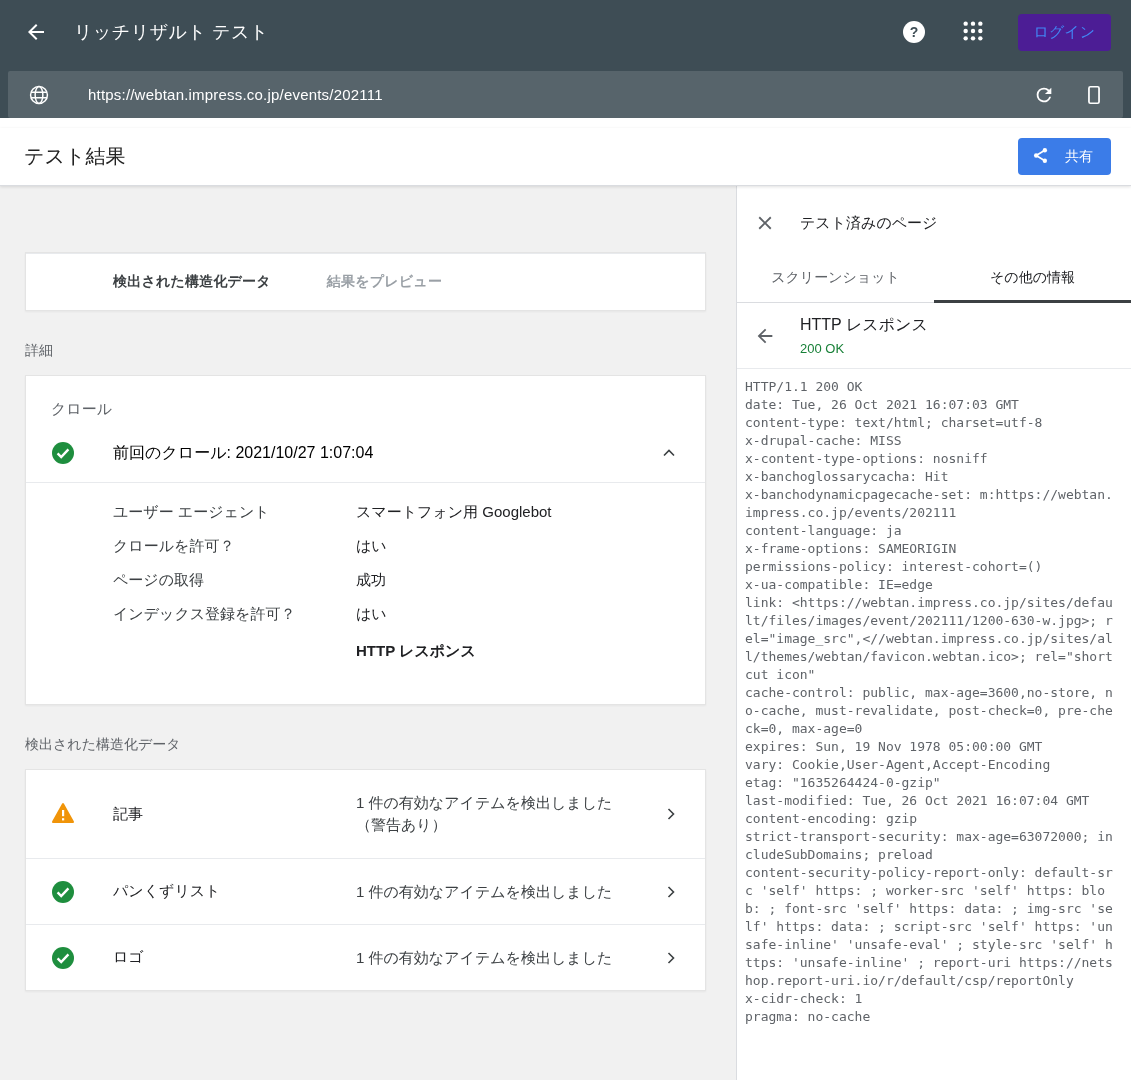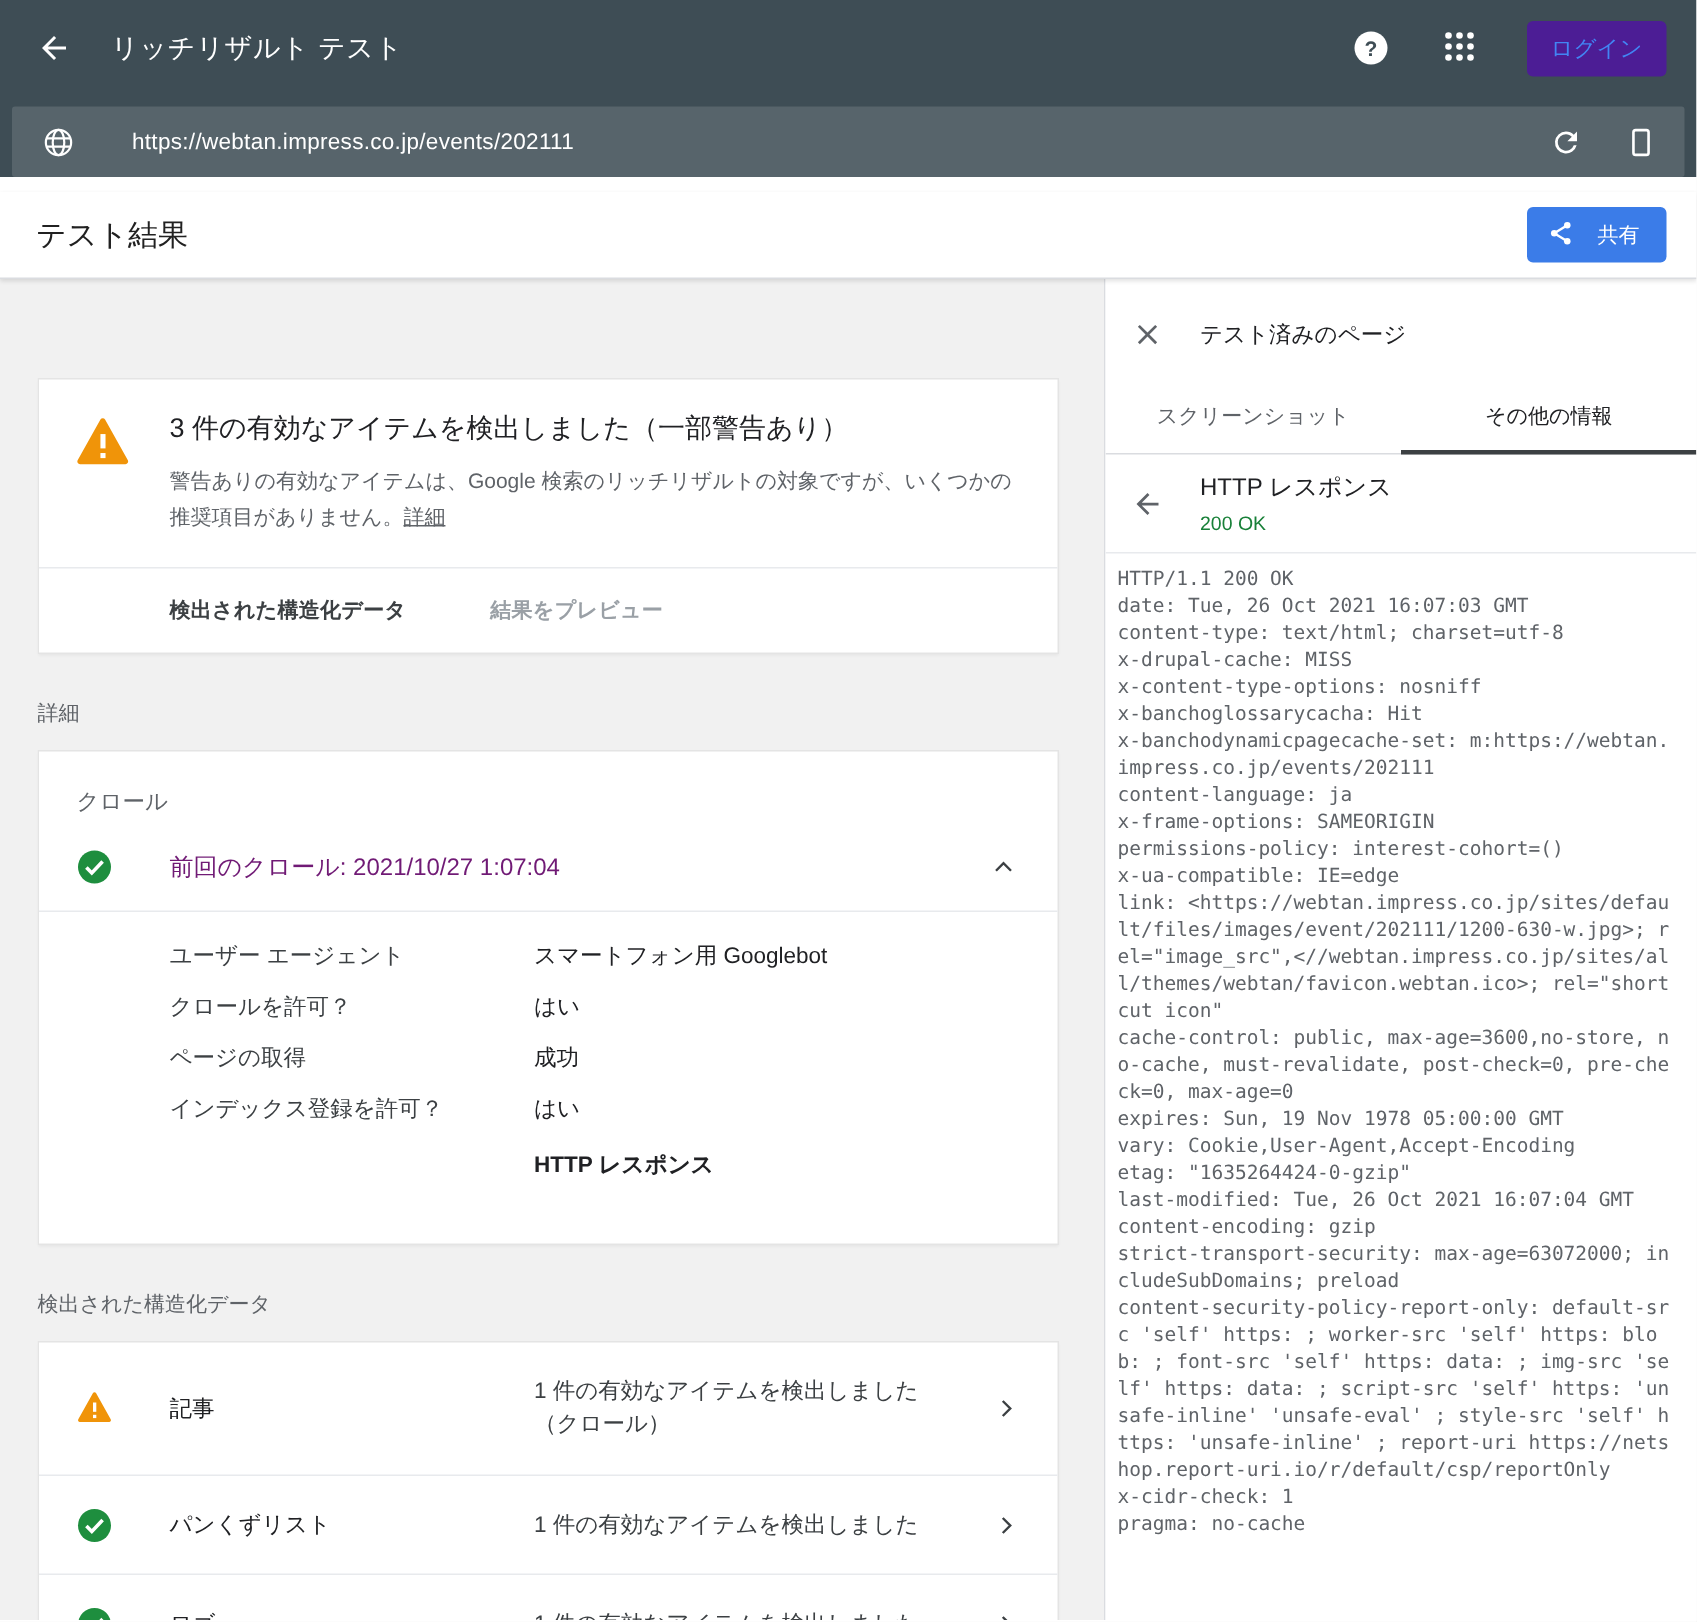--- a/index.html
+++ b/index.html
@@ -56,21 +56,21 @@
   .summary-footer .text-btn + .text-btn { margin-left:56px; }
 
   
   .section-label { font-size:14px; color:#5f6368; margin:31px 0 15px 0; }
 
   
   .crawl-card { padding:24px 0 28px 0; }
   .crawl-title { font-size:15px; color:#5f6368; margin-left:25px; }
   .crawl-status-row { display:flex; align-items:center; margin-top:22px; padding:0 28px 0 25px; }
   .status-icon { width:24px; height:24px; flex:0 0 aupx; }
-  .crawl-status-text { font-size:16px; color:#701a75; margin-left:38px; }
+  .crawl-status-text { font-size:16px; color:#000000; margin-left:38px; }
   .crawl-chevron { margin-left:auto; width:16px; height:16px; cursor:pointer; }
   .crawl-divider { border-top:1px solid #e8eaed; margin-top:17px; }
   .crawl-rows { padding:20px 0 0 87px; }
   .crawl-row { display:flex; min-height:34px; align-items:flex-start; }
   .crawl-row .lbl { width:243px; flex:0 0 auto; font-size:15px; color:#3c4043; }
   .crawl-row .val { font-size:15px; color:#202124; }
   .http-link { font-weight:bold; font-size:15px; color:#3c4043; cursor:pointer; }
   .crawl-row.link-row { margin-top:3px; }
 
   
@@ -175,35 +175,20 @@
     </span>
     <span>共有</span>
   </button>
 </div>
 
 <div class="content">
 
   <div class="left-col">
 
     <div class="card summary-card">
-      <div class="summary-main">
-        <div class="summary-icon-col">
-          <svg viewBox="0 0 24 22" width="37" height="34">
-            <path d="M2.2 21h19.6c.9 0 1.5-1 1-1.8L13 1.7a1.2 1.2 0 0 0-2 0L1.2 19.2c-.5.8.1 1.8 1 1.8z" fill="#f09409"></path>
-            <rect x="11" y="8" width="2.2" height="6.2" fill="#fff"></rect>
-            <rect x="11" y="16.2" width="2.2" height="2.2" fill="#fff"></rect>
-          </svg>
-        </div>
-        <div>
-          <div class="summary-title">3 件の有効なアイテムを検出しました（一部警告あり）</div>
-          <div class="summary-desc">
-            <span>警告ありの有効なアイテムは、Google 検索のリッチリザルトの対象ですが、いくつかの推奨項目がありません。</span><a>詳細</a>
-          </div>
-        </div>
-      </div>
       <div class="summary-divider"></div>
       <div class="summary-footer">
         <button class="text-btn">検出された構造化データ</button>
         <button class="text-btn disabled">結果をプレビュー</button>
       </div>
     </div>
 
     <div class="section-label">詳細</div>
 
     <div class="card crawl-card">
@@ -254,21 +239,21 @@
         <span class="sd-icon">
           <svg viewBox="0 0 24 22" width="24" height="22">
               <path d="M2.2 21h19.6c.9 0 1.5-1 1-1.8L13 1.7a1.2 1.2 0 0 0-2 0L1.2 19.2c-.5.8.1 1.8 1 1.8z" fill="#f09409"></path>
               <rect x="11" y="8" width="2.2" height="6.2" fill="#fff"></rect>
               <rect x="11" y="16.2" width="2.2" height="2.2" fill="#fff"></rect>
             </svg>
         </span>
         <span class="sd-name">記事</span>
         <span class="sd-result">
           <div>1 件の有効なアイテムを検出しました</div>
-          <div>（クロール）</div>
+          <div>（警告あり）</div>
         </span>
         <span class="sd-chevron">
           <svg viewBox="0 0 16 16" width="16" height="16" fill="none" stroke="#3c4043" stroke-width="1.6">
               <path d="M5.5 3l5 5-5 5"></path>
             </svg>
         </span>
       </div>
       <div class="sd-row short">
         <span class="sd-icon">
           <svg viewBox="0 0 24 24" width="24" height="24">

